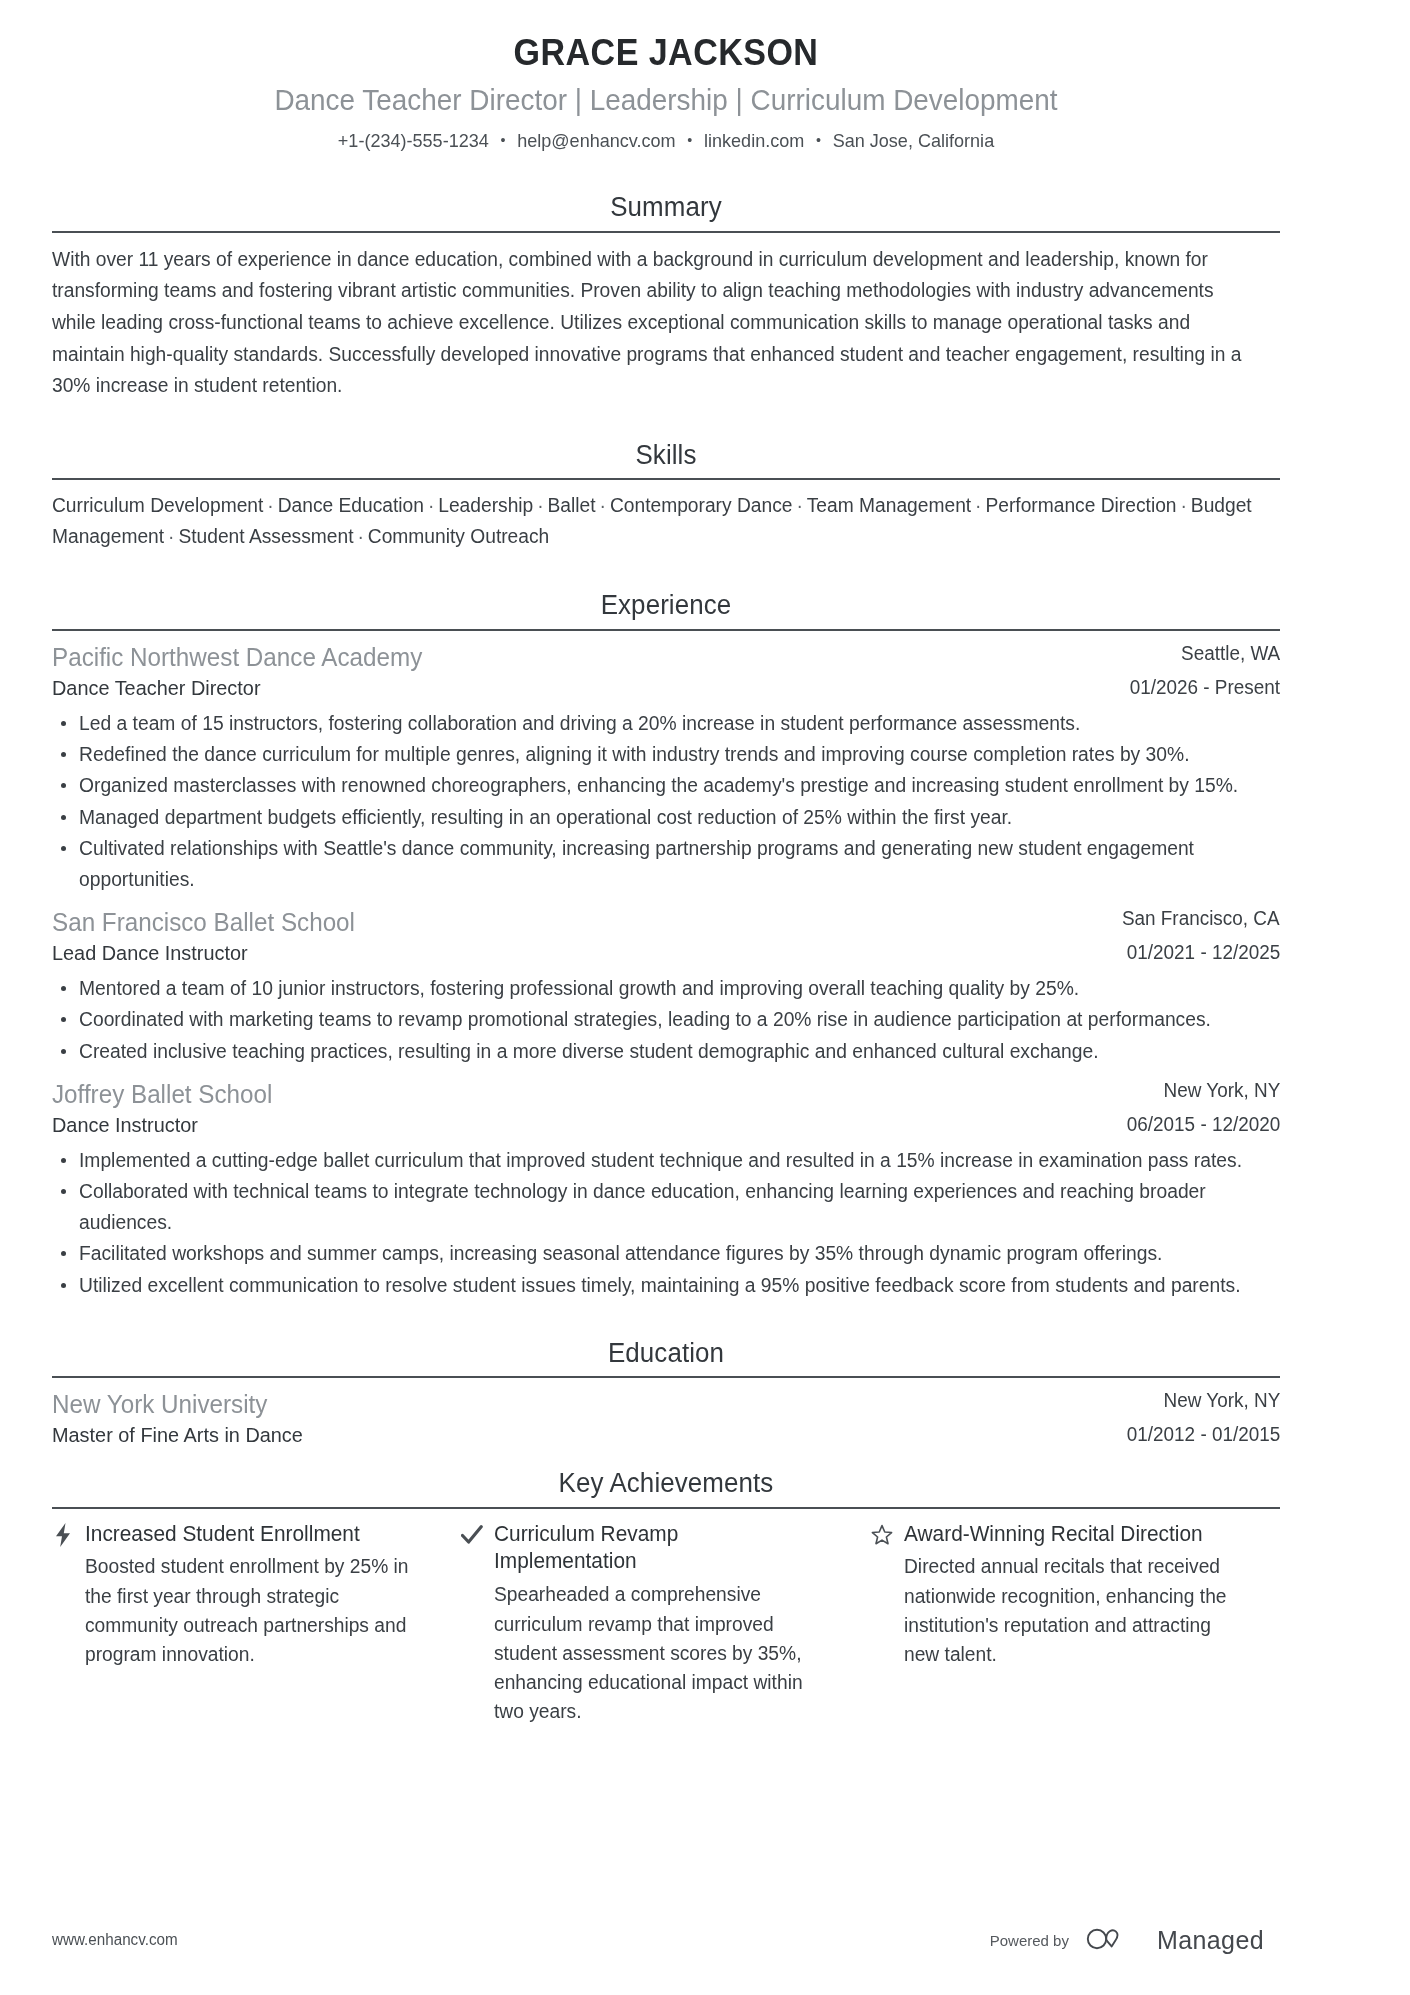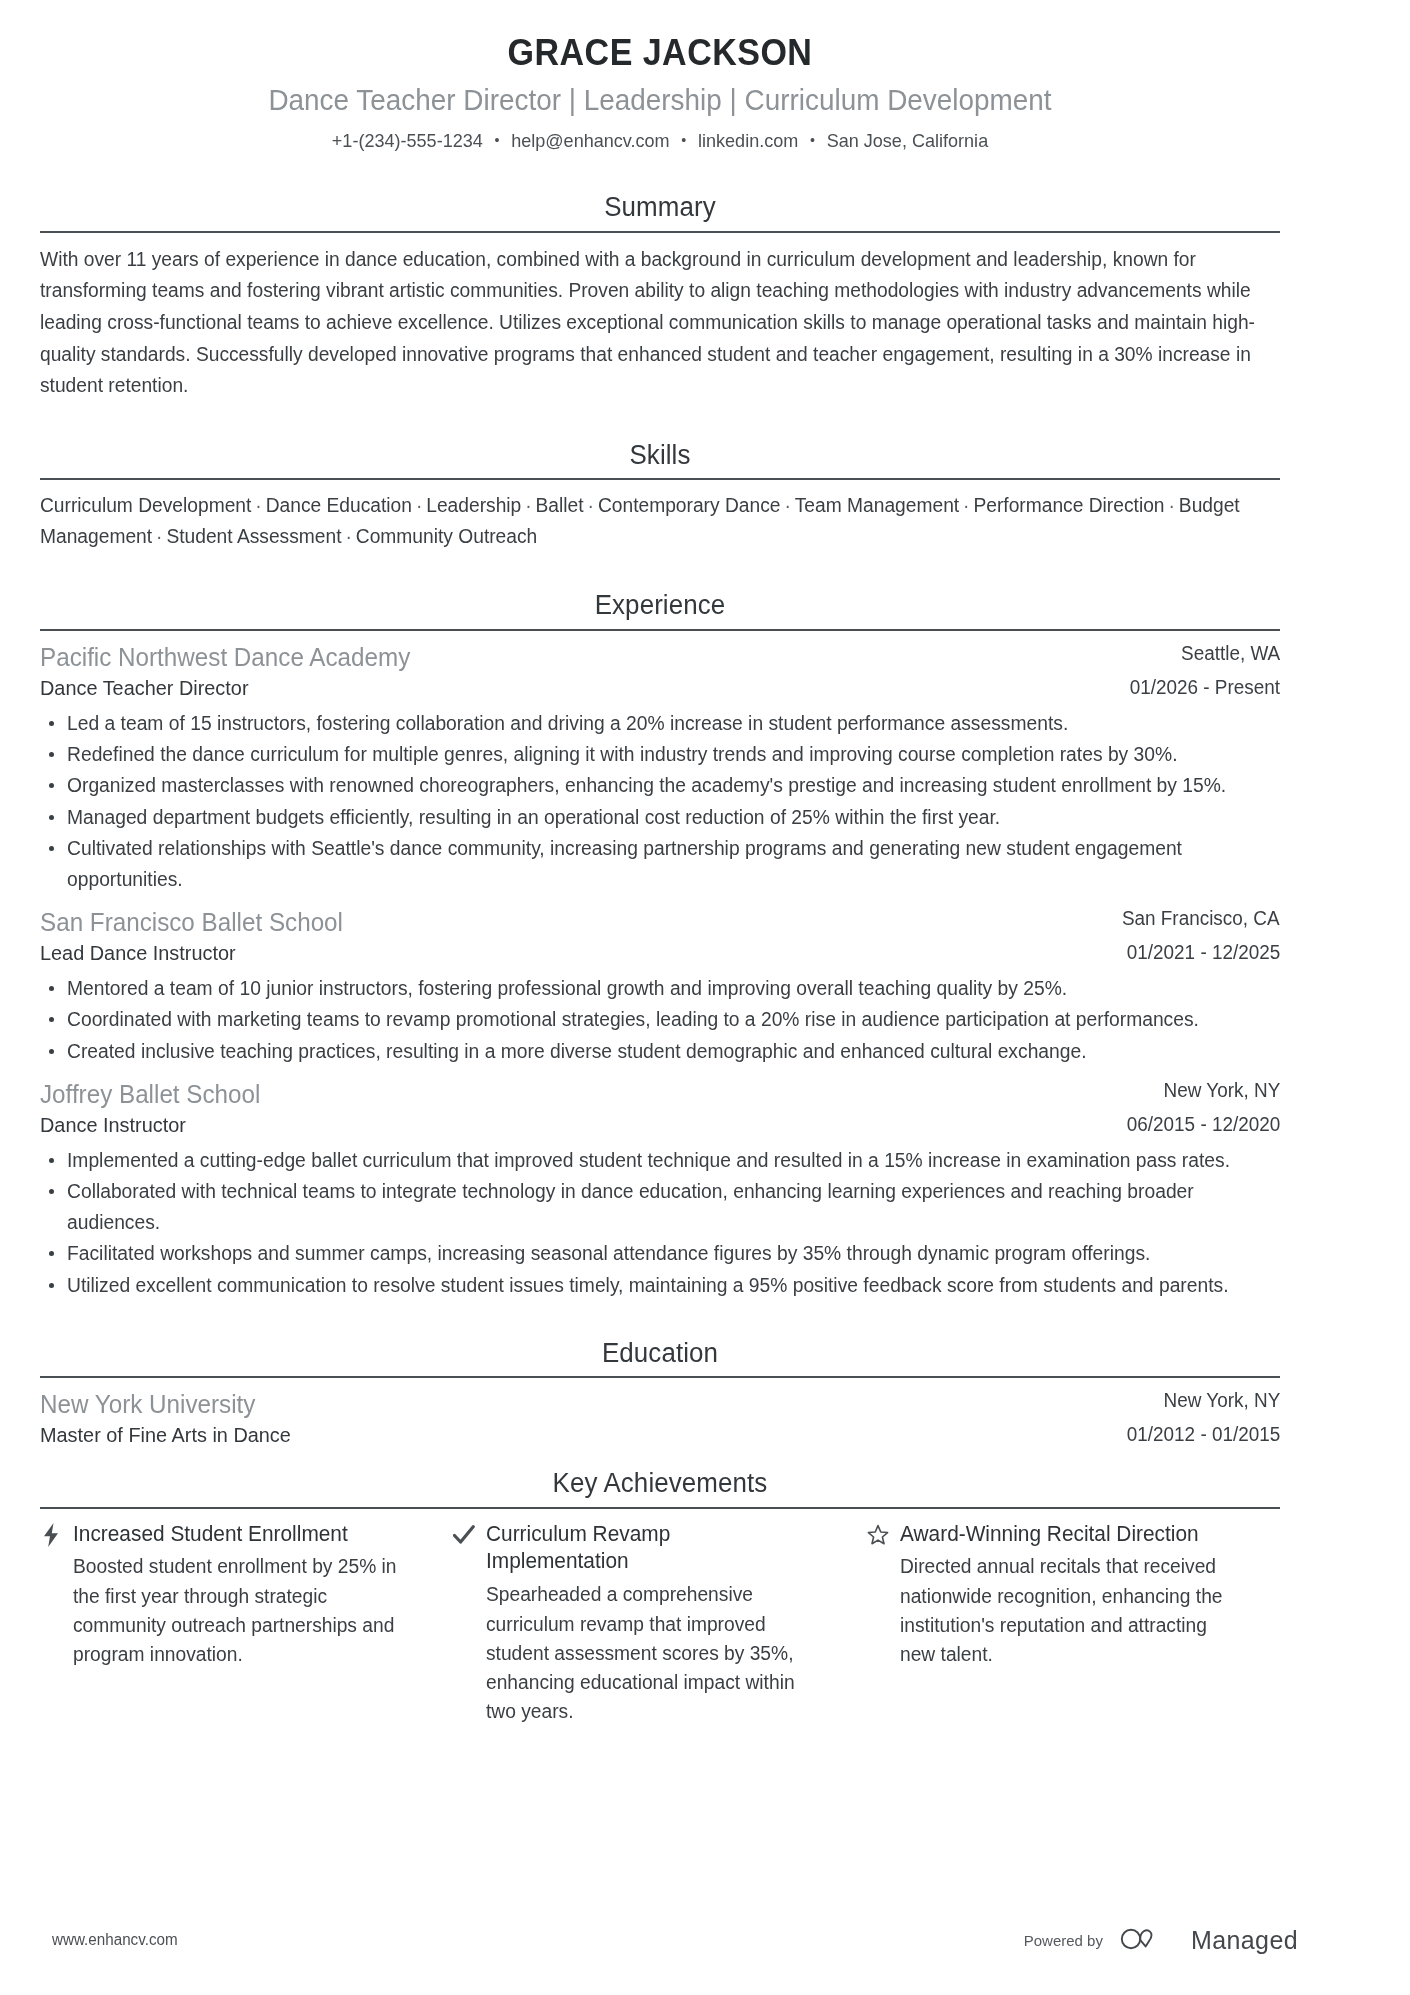--- a/index.html
+++ b/index.html
@@ -13,21 +13,21 @@
     min-height: 1995px;
     font-family: "Liberation Sans", "DejaVu Sans", sans-serif;
     color: #33383d;
     -webkit-font-smoothing: antialiased;
   }
 
   .page {
     width: 1332px;
     min-height: 1995px;
     background: #fff;
-    padding: 30px 52px 0 40px;
+    padding: 30px 52px 0 52px;
     position: relative;
   }
 
   
   .hdr { text-align: center; }
 
   .hdr-name {
     font-family: "Liberation Sans Narrow", "Liberation Sans", sans-serif;
     font-weight: 700;
     font-size: 37px;
@@ -222,21 +222,21 @@
     line-height: 1.5;
     color: #3a3f44;
     transform: scaleX(0.985);
     transform-origin: left top;
   }
 
   
   .footer {
     position: absolute;
     left: 52px;
-    right: 34px;
+    right: 68px;
     bottom: 38px;
     display: flex;
     justify-content: space-between;
     align-items: center;
   }
   .footer-url {
     font-size: 16px;
     color: #4b5055;
     transform: scaleX(0.95);
     transform-origin: left center;

